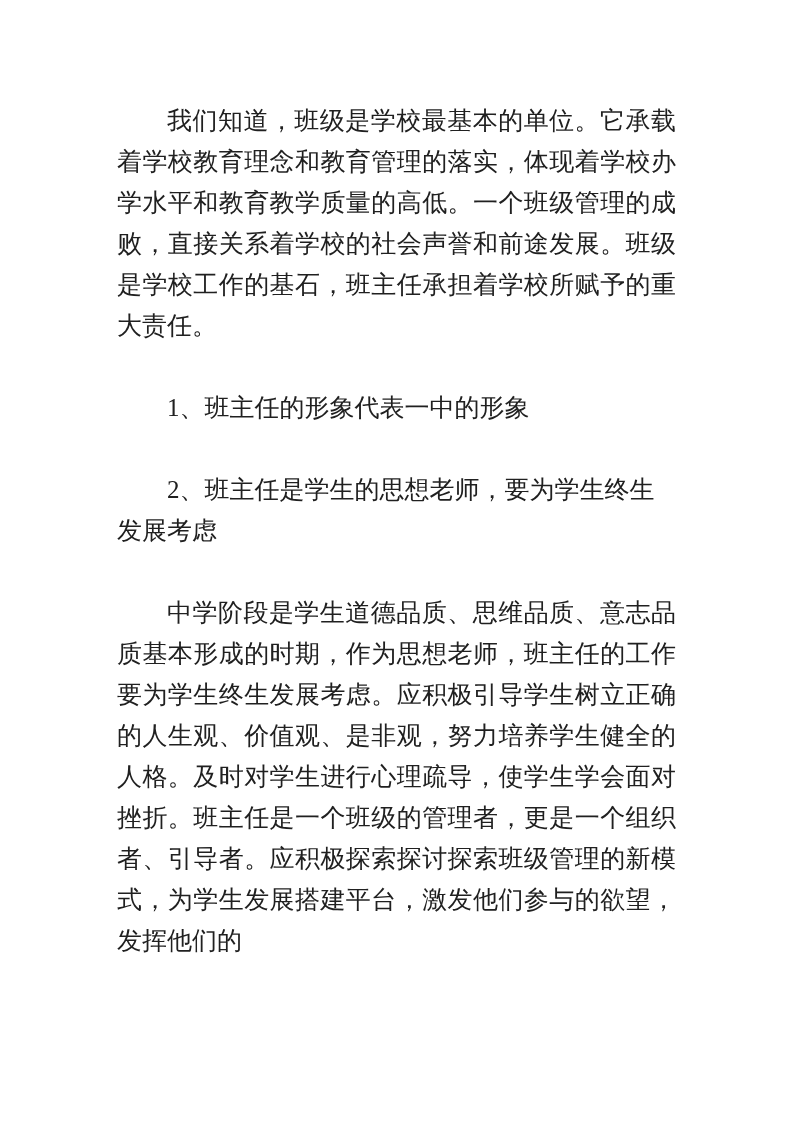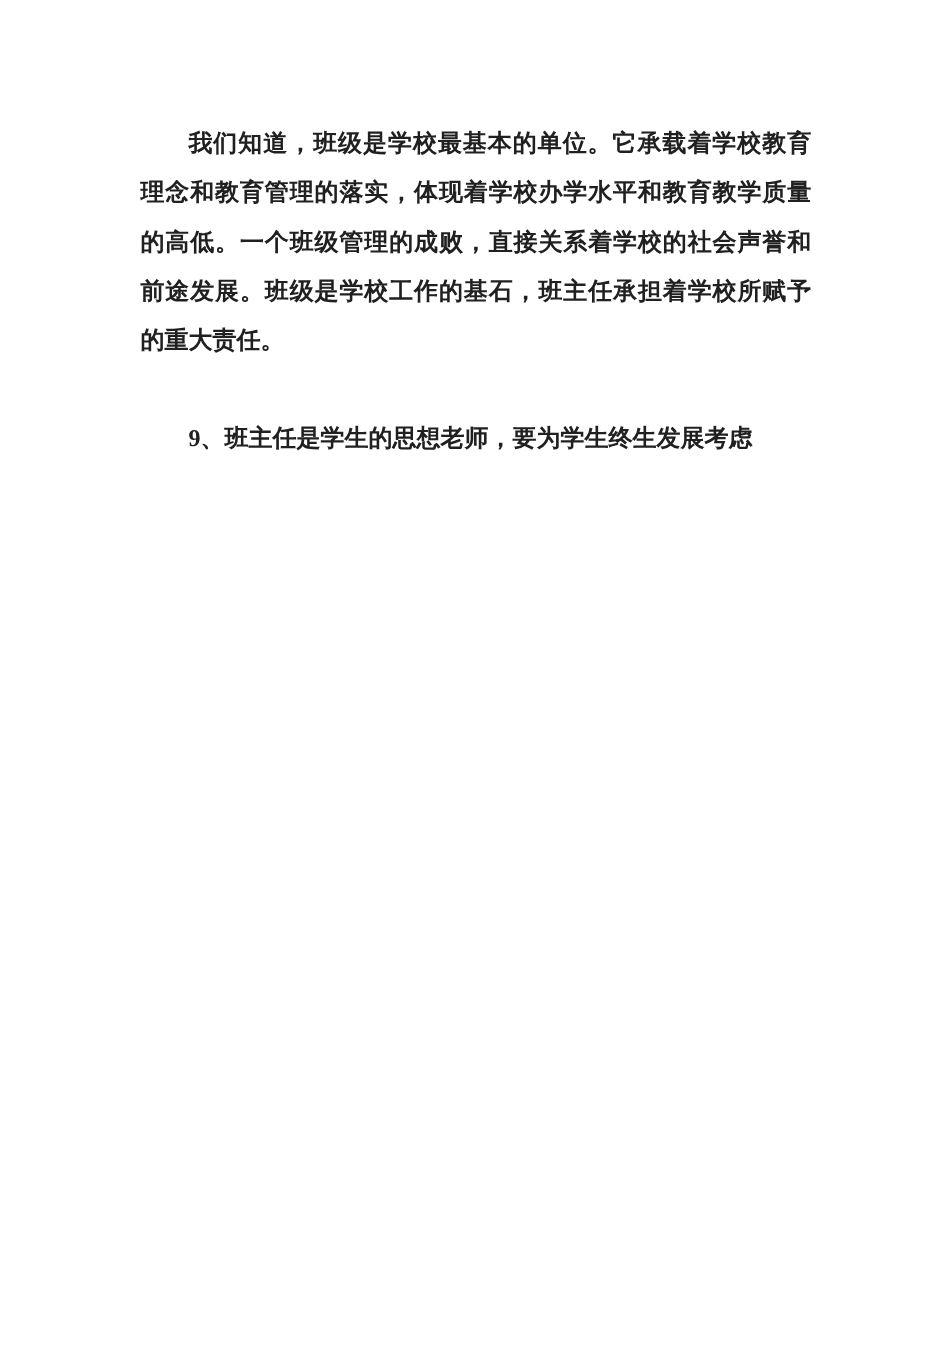--- a/index.html
+++ b/index.html
@@ -15,37 +15,39 @@
   }
   .page {
     box-sizing: border-box;
     width: 793px;
     height: 1122px;
     padding: 100px 117px 0 117px;
     background: #ffffff;
   }
   .para, .heading {
     margin: 0 0 41px 0;
-    font-size: 20px;
+    font-size: 25px;
     line-height: 41px;
     color: #202020;
     text-indent: 2em;
-    font-weight: bold;
+    font-weight: normal;
   }
   .para {
     text-align: justify;
     text-justify: inter-ideograph;
   }
   .heading {
     text-align: left;
   }
 </style>
 </head>
 <body>
 
 <div class="page">
   <p class="para">我们知道，班级是学校最基本的单位。它承载着学校教育理念和教育管理的落实，体现着学校办学水平和教育教学质量的高低。一个班级管理的成败，直接关系着学校的社会声誉和前途发展。班级是学校工作的基石，班主任承担着学校所赋予的重大责任。</p>
 
+  <p class="heading">1、班主任的形象代表一中的形象</p>
 
 
-  <p class="heading">9、班主任是学生的思想老师，要为学生终生发展考虑</p>
+  <p class="heading">2、班主任是学生的思想老师，要为学生终生发展考虑</p>
 
+  <p class="para">中学阶段是学生道德品质、思维品质、意志品质基本形成的时期，作为思想老师，班主任的工作要为学生终生发展考虑。应积极引导学生树立正确的人生观、价值观、是非观，努力培养学生健全的人格。及时对学生进行心理疏导，使学生学会面对挫折。班主任是一个班级的管理者，更是一个组织者、引导者。应积极探索探讨探索班级管理的新模式，为学生发展搭建平台，激发他们参与的欲望，发挥他们的</p>
 </div>
 
 </body></html>

